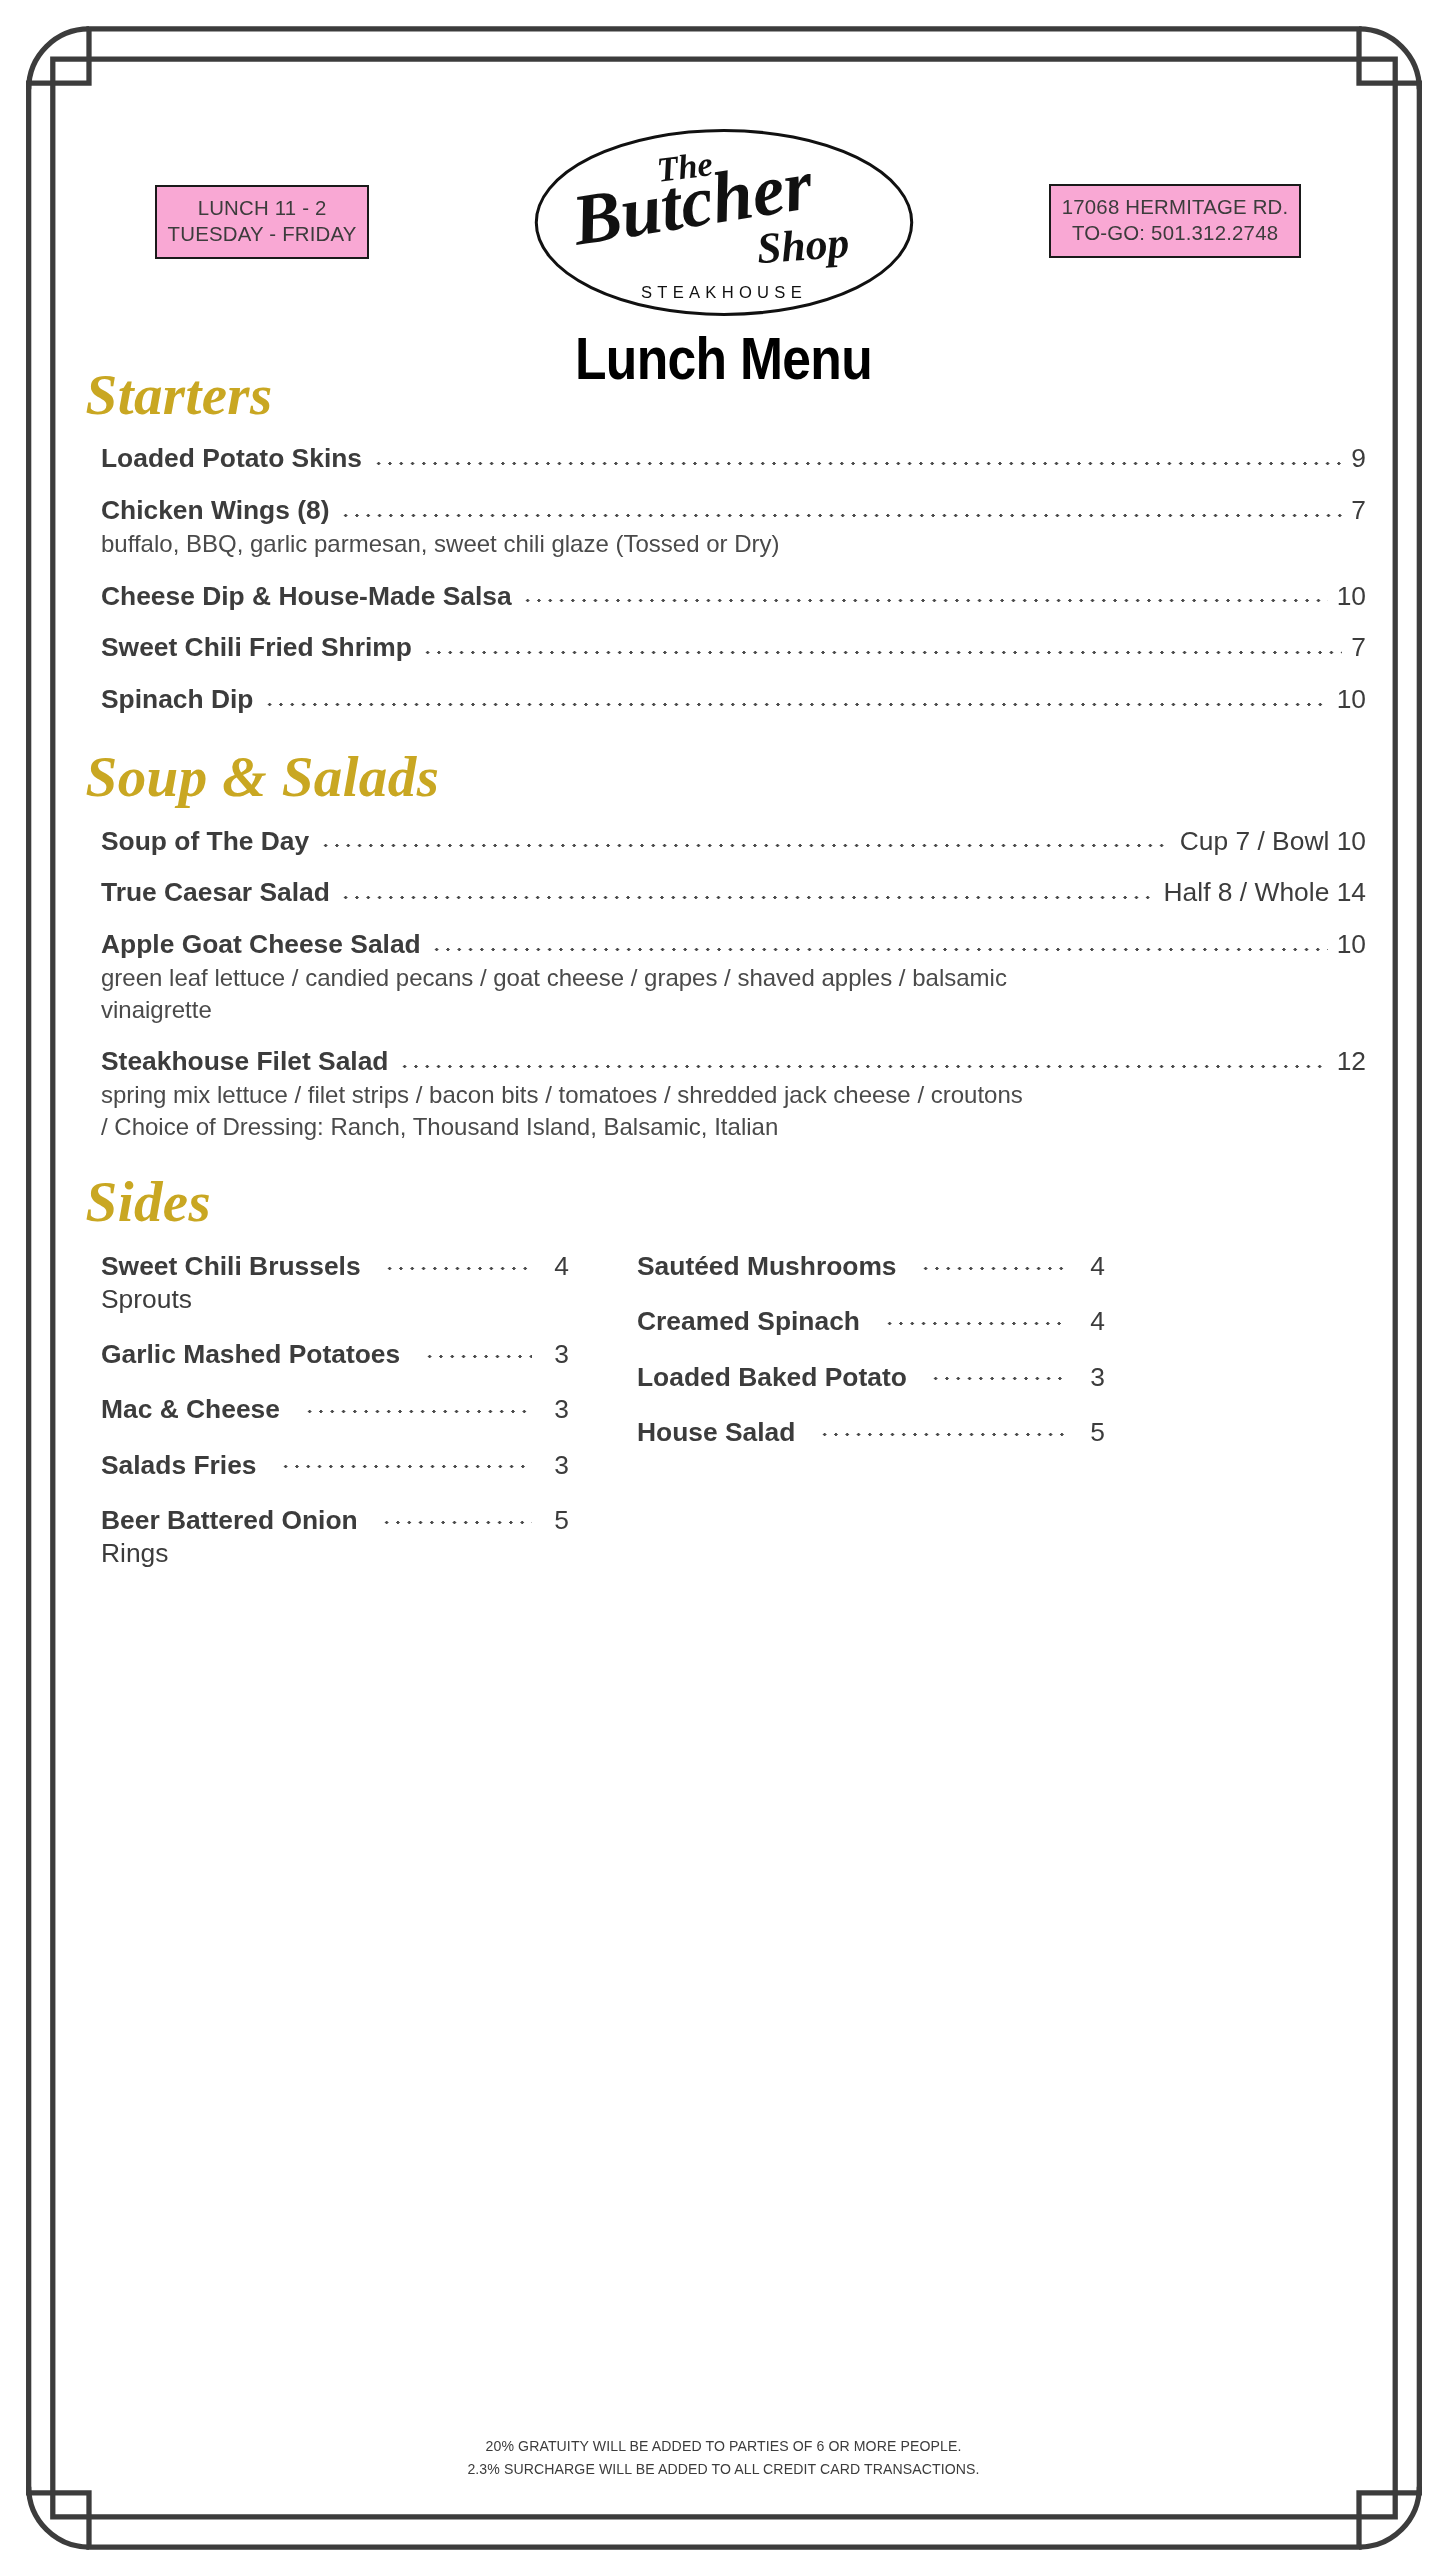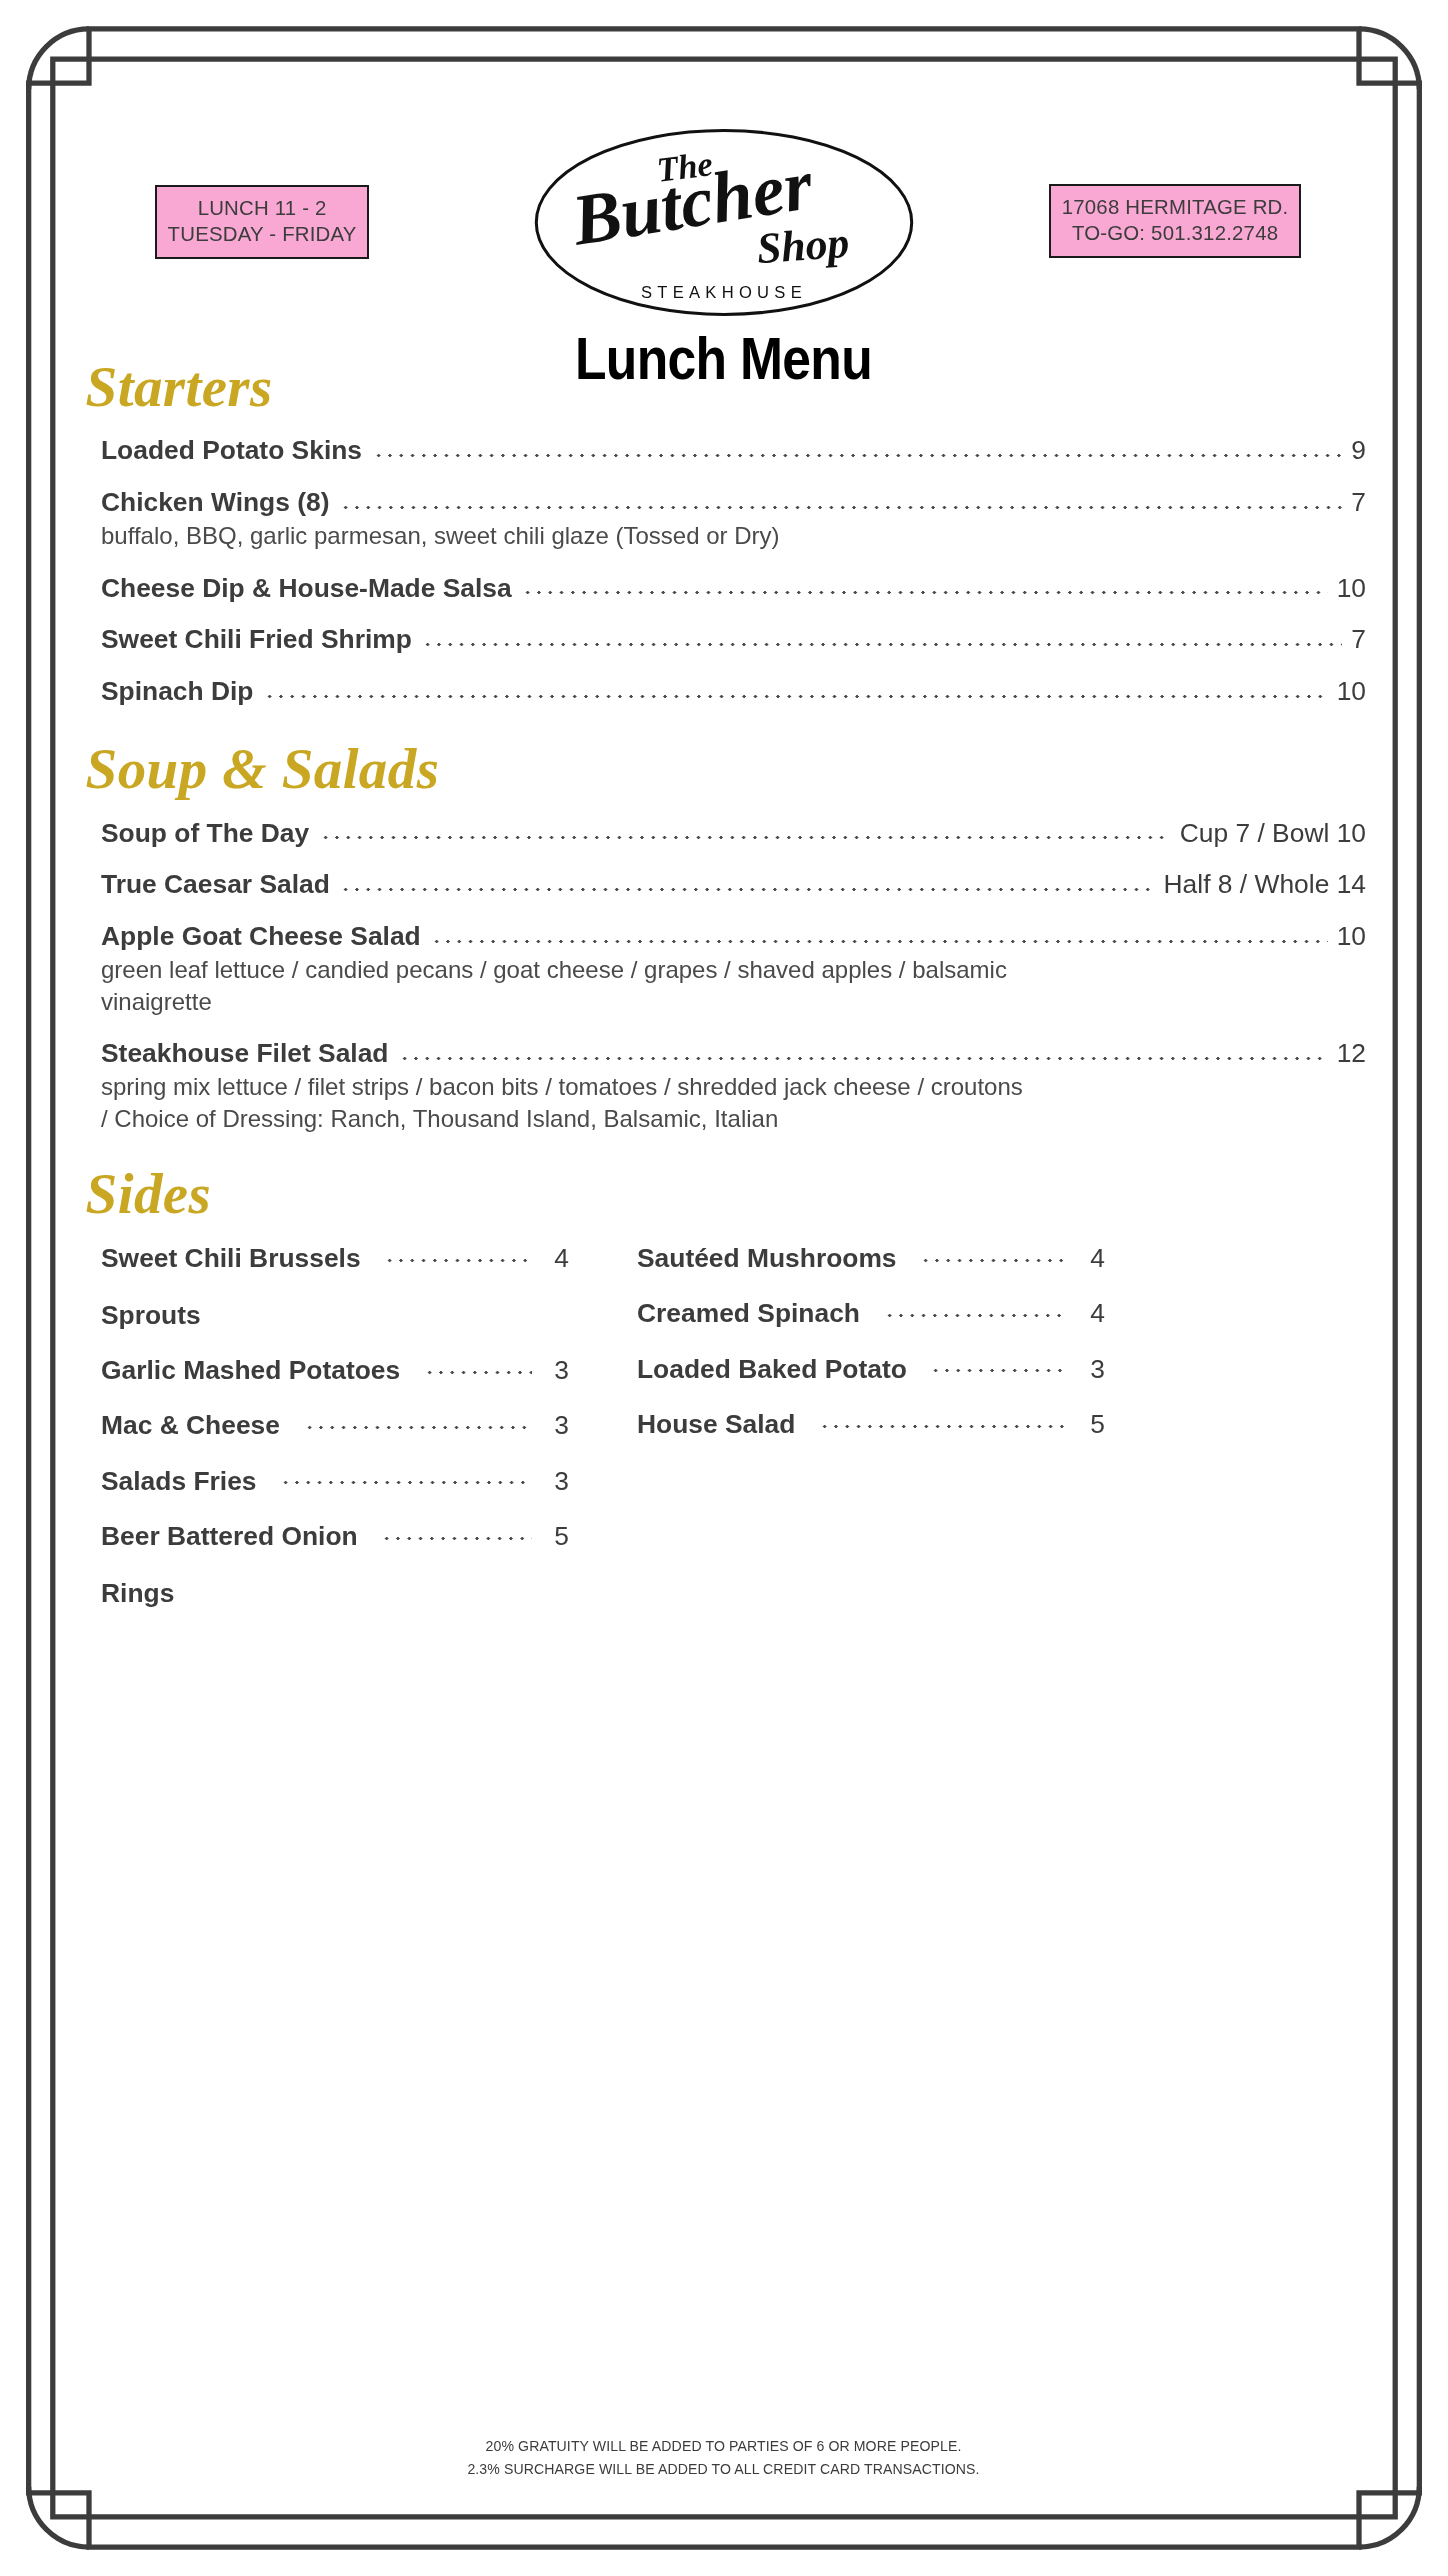--- a/index.html
+++ b/index.html
@@ -83,21 +83,21 @@
 
   .section-heading {
     font-family: "Liberation Serif", "DejaVu Serif", serif;
     font-style: italic;
     font-size: 57px;
     color: #c9a722;
     line-height: .95;
     margin: 0 0 21px 13.6px;
     letter-spacing: 0.4px;
   }
-  .section--starters  .section-heading { margin-top: 0; }
+  .section--starters  .section-heading { margin-top: 8px; }
   .section--soup      { margin-top: 36px; }
   .section--sides     { margin-top: 33px; }
 
   .items { margin: 0 9px 0 29px; }
 
   .item { margin-bottom: 21px; }
   .item:last-child { margin-bottom: 0; }
 
   .item-line {
     display: flex;
@@ -153,22 +153,21 @@
     gap: 13px;
   }
   .sides-col .leader {
     height: 19.6px;
     margin-bottom: 4.5px;
     flex: 1 1 auto;
     min-width: 30px;
   }
   .sides-col .side-wrap {
     display: block;
-    font-weight: 700;
-    margin-top: 24px;
+    font-weight: 400;
   }
 
   
   .footer {
     position: absolute;
     left: 0; right: 0;
     bottom: 50px;
     text-align: center;
     font-size: 15px;
     line-height: 1.55;

